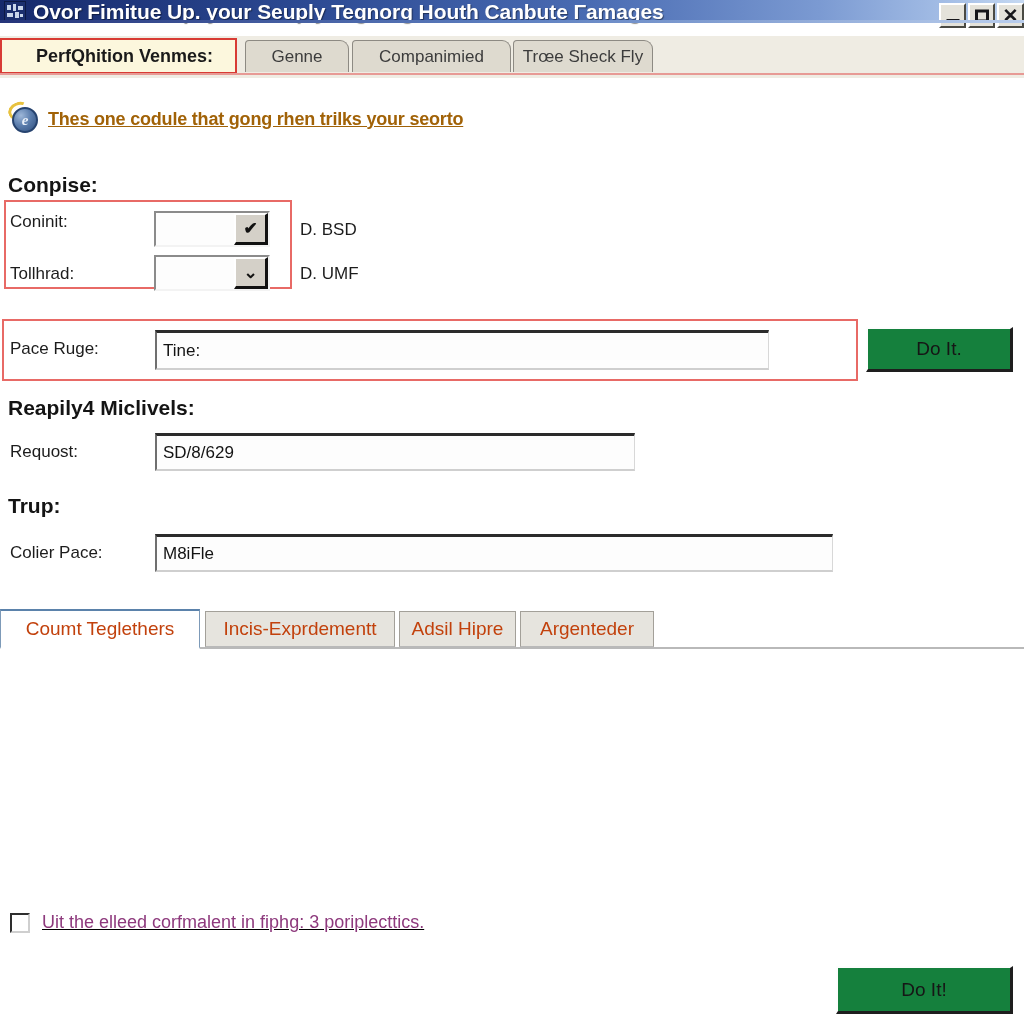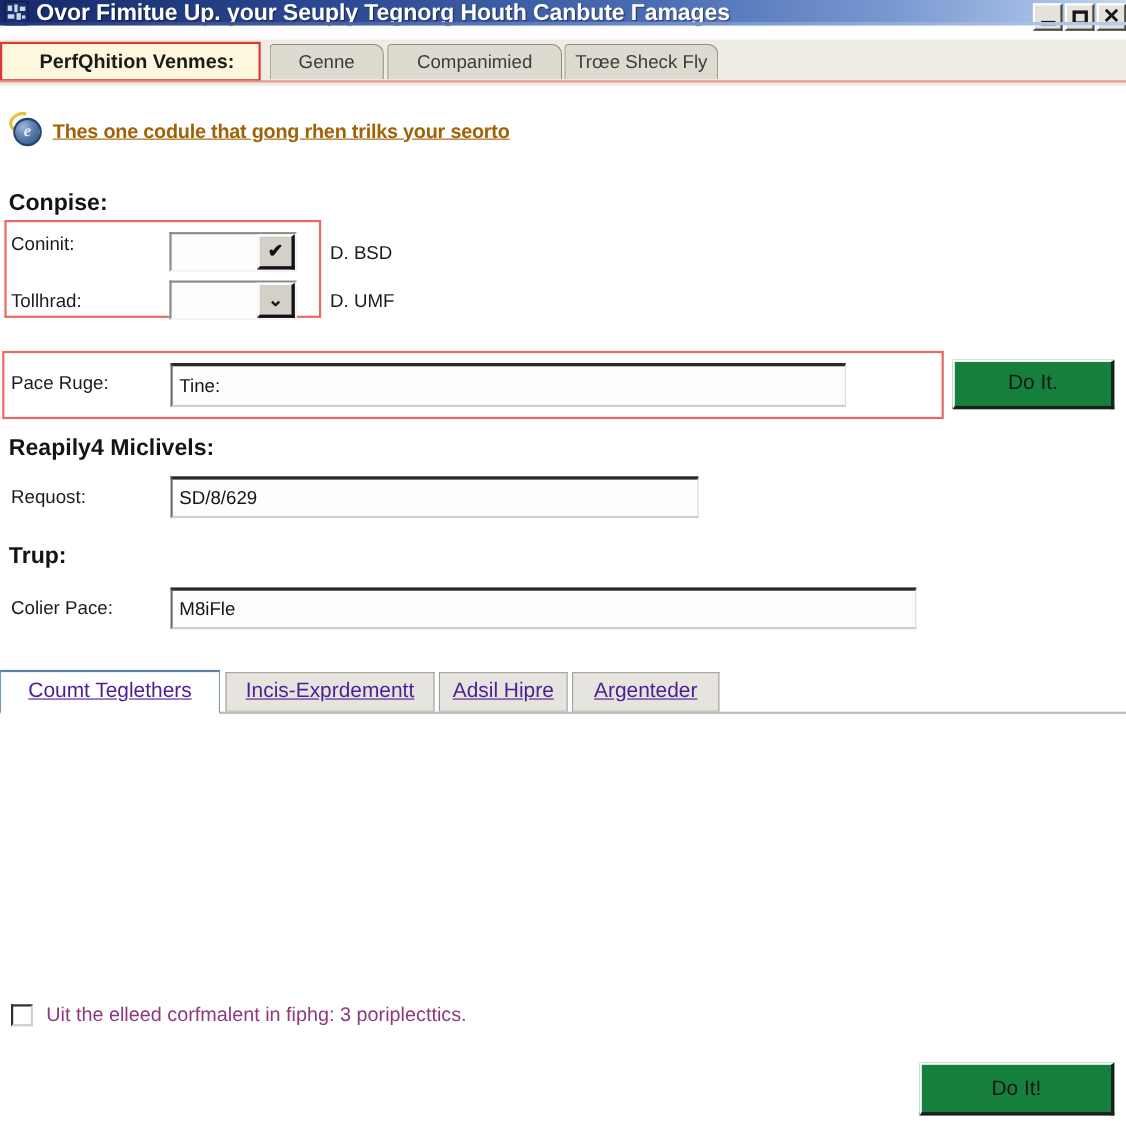--- a/index.html
+++ b/index.html
@@ -305,41 +305,41 @@
     top: 2px;
     height: 36px;
     background: #e6e4de;
     border: 1px solid #a3a099;
     border-bottom: 1px solid #b9b9b9;
     display: flex;
     align-items: center;
     justify-content: center;
     box-sizing: border-box;
     font-size: 19px;
-    color: #4c1d95;
+    color: #c2410c;
     padding: 0 10px;
     white-space: nowrap;
-    text-decoration: underline;
   }
   .ltab.selected {
     background: #ffffff;
     border: 1px solid #7d9ab8;
     border-top: 2px solid #5b82ab;
     border-bottom: 2px solid #ffffff;
     top: 0;
     height: 40px;
     z-index: 3;
   }
 
   
   #bottom-check-row {
     position: absolute;
     left: 10px; top: 832px;
     display: flex;
     align-items: center;
+    text-decoration: underline;
   }
   .checkbox {
     width: 20px; height: 20px;
     background: #ffffff;
     border-top: 2px solid #2e2e2e;
     border-left: 2px solid #2e2e2e;
     border-right: 2px solid #cfcfcf;
     border-bottom: 2px solid #cfcfcf;
     box-sizing: border-box;
     margin-right: 12px;

